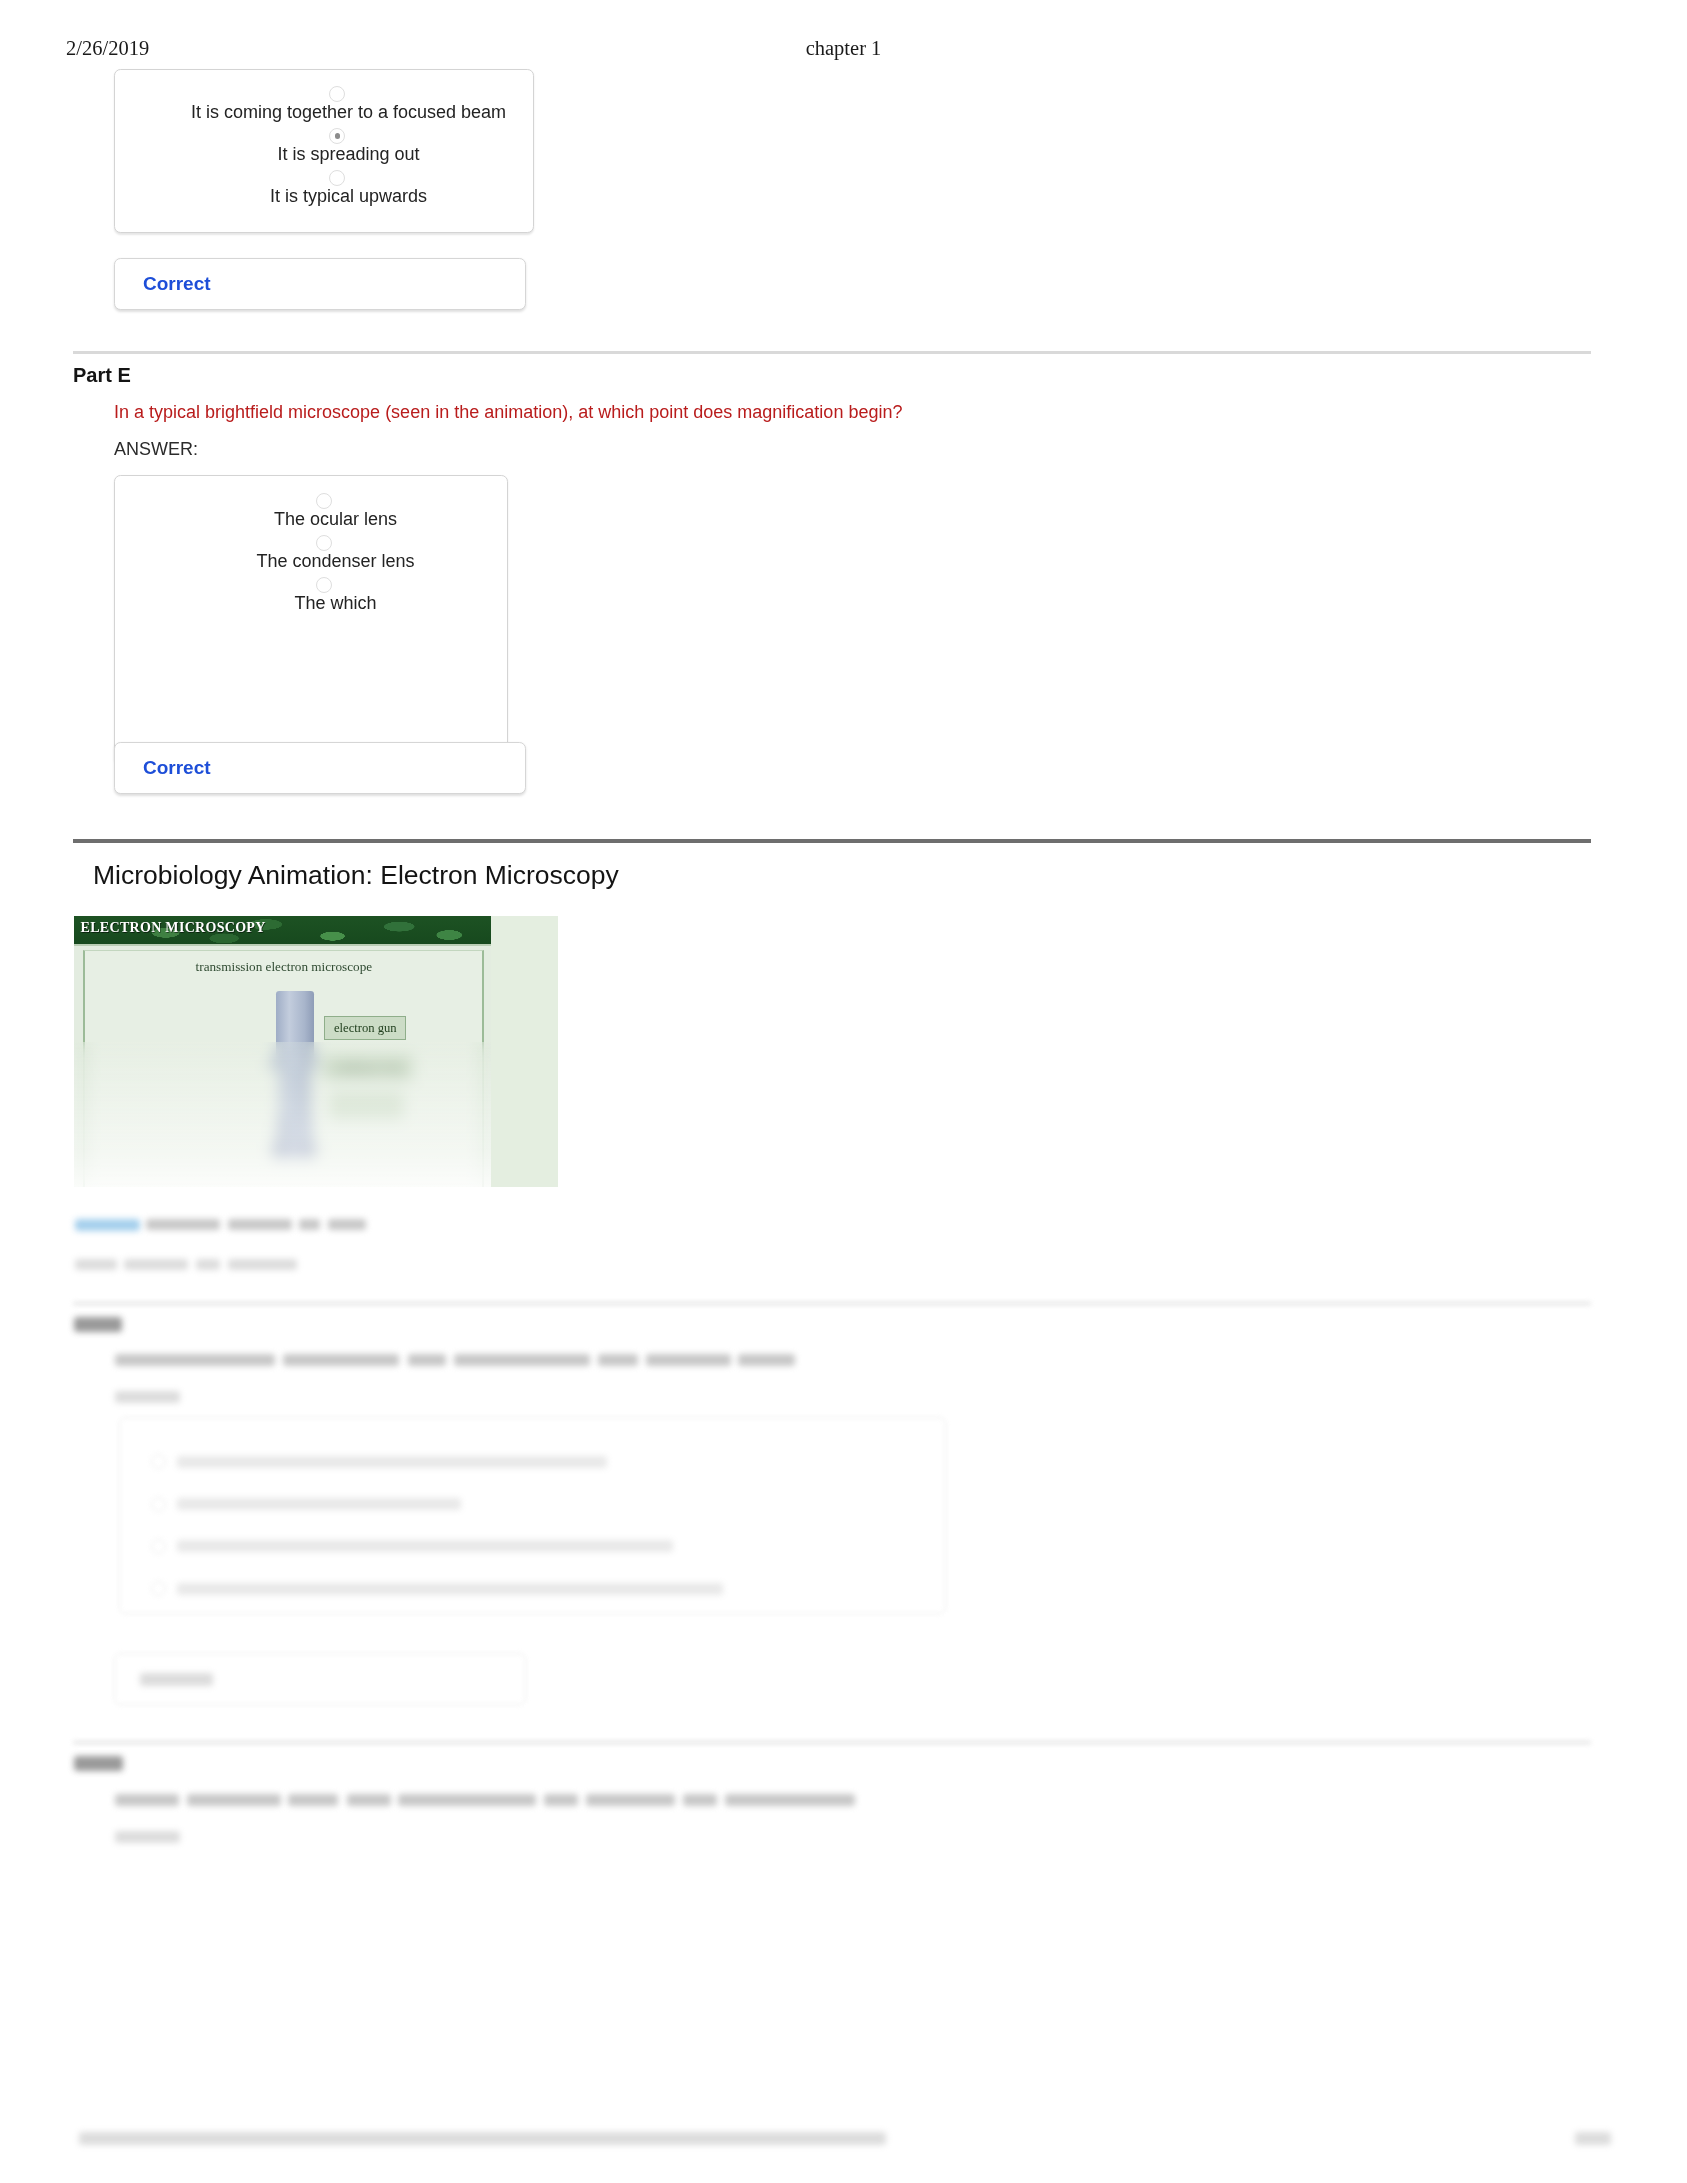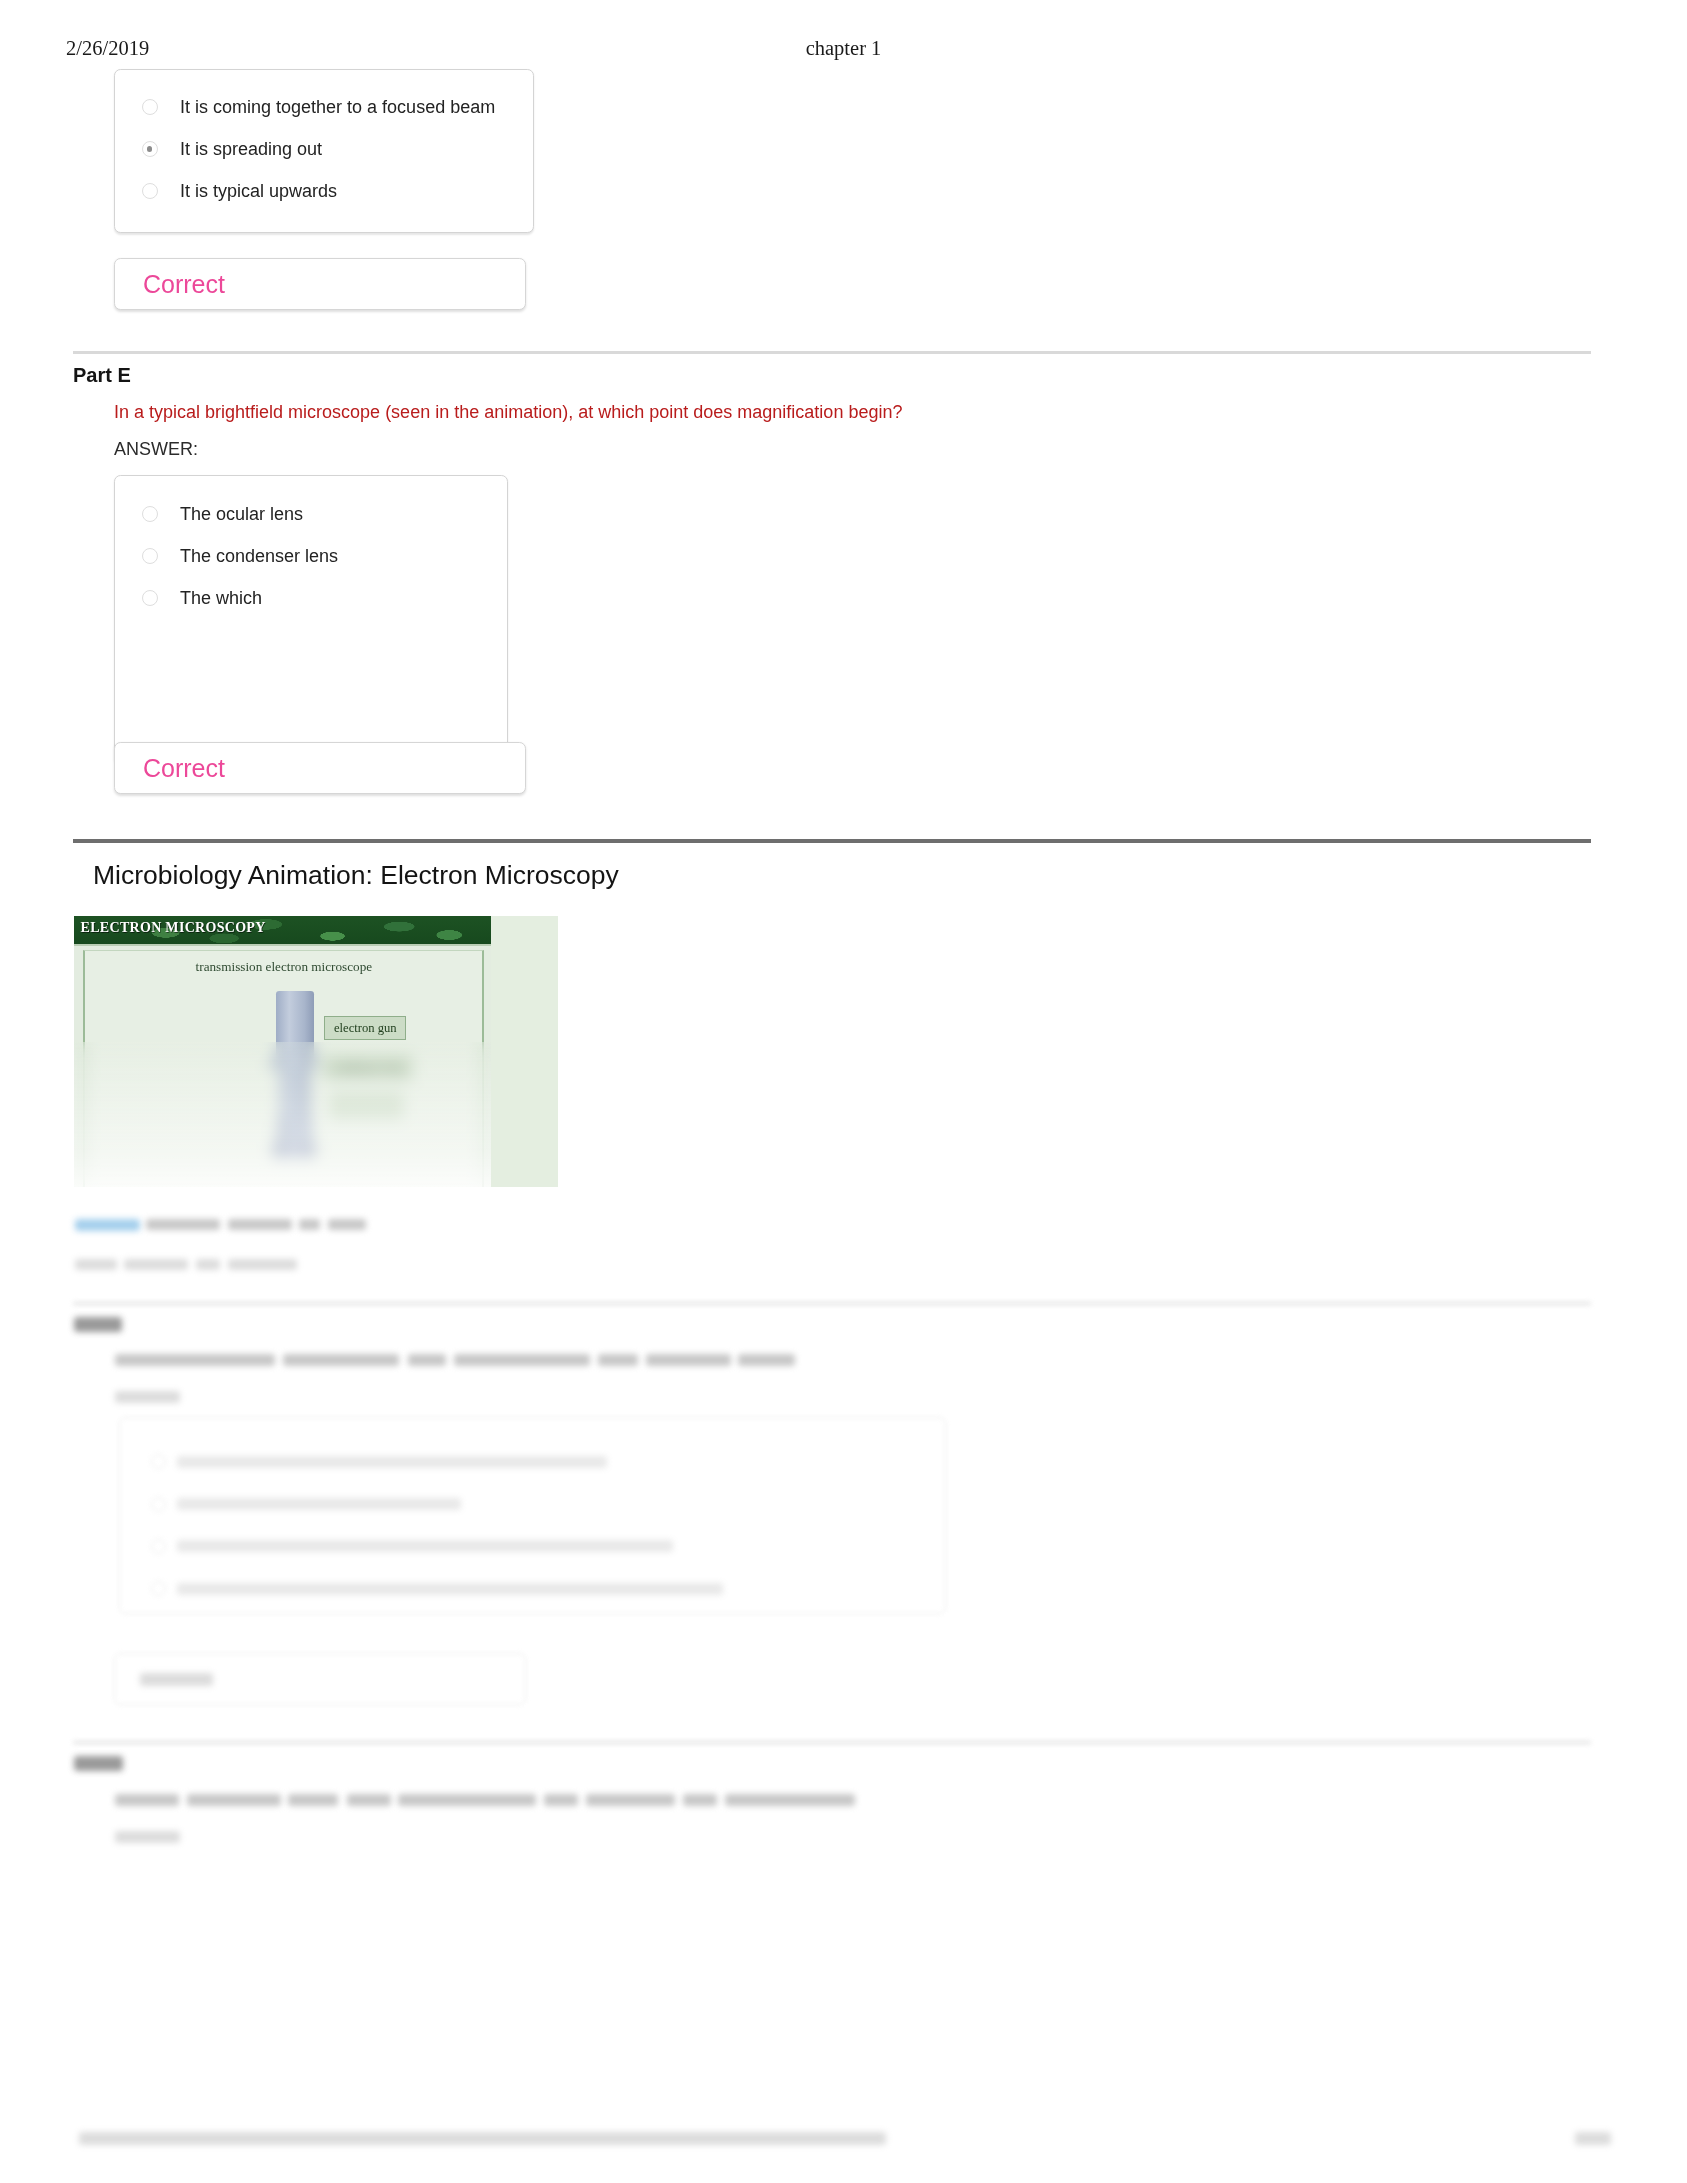--- a/index.html
+++ b/index.html
@@ -50,20 +50,21 @@
     border-radius: 6.6px;
     box-shadow: 0 1.3px 2px rgba(0,0,0,0.10);
     box-sizing: border-box;
   }
   .opt-row {
     position: relative;
     display: flex;
     align-items: center;
     height: 42px;
     padding-left: 26.5px;
+    flex-direction: column;
   }
   .radio {
     width: 16px;
     height: 16px;
     border: 1.3px solid #dedede;
     border-radius: 50%;
     background: #ffffff;
     box-sizing: border-box;
     flex: 0 0 auto;
     position: relative;
@@ -92,23 +93,23 @@
     background: #ffffff;
     border: 1.3px solid #d6d6d6;
     border-radius: 6.6px;
     box-shadow: 0 1.3px 2.6px rgba(0,0,0,0.13);
     box-sizing: border-box;
     display: flex;
     align-items: center;
     padding-left: 28px;
   }
   .result-box .result-text {
-    font-size: 25px;
-    font-weight: normal;
-    color: #ec4899;
+    font-size: 19px;
+    font-weight: bold;
+    color: #1d4ed8;
   }
 
   .rule-thin {
     position: absolute;
     height: 2.6px;
     background: #d9d9d9;
   }
   .rule-thick {
     position: absolute;
     height: 4px;

